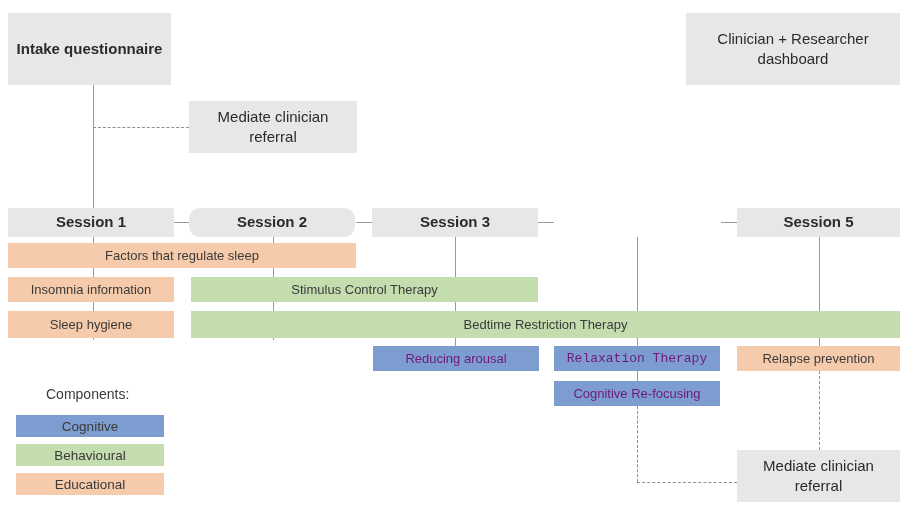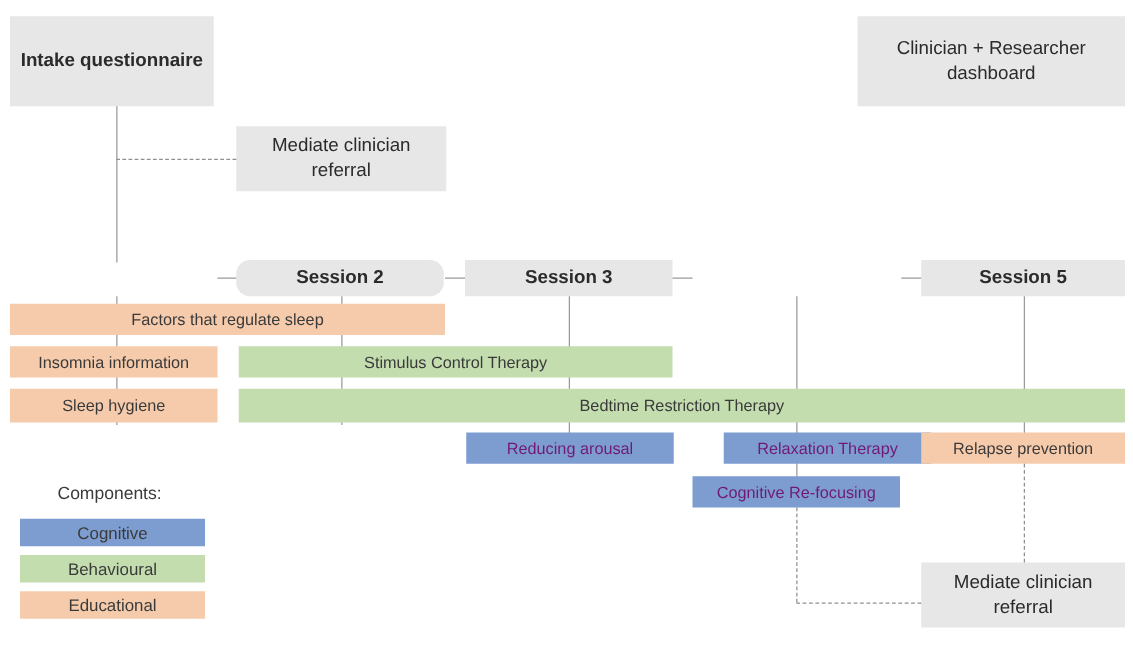--- a/index.html
+++ b/index.html
@@ -77,20 +77,21 @@
   <div class="box bold" style="left:8px;top:13px;width:163px;height:72px;">Intake questionnaire</div>
 
   <div class="box" style="left:686px;top:13px;width:214px;height:72px;">Clinician + Researcher dashboard</div>
 
   <div class="box" style="left:189px;top:101px;width:168px;height:52px;">Mediate clinician referral</div>
 
   <div class="vline" style="left:93px;top:85px;height:125px;"></div>
 
   <div class="dash-h" style="left:93px;top:127px;width:96px;"></div>
 
+  <div class="box bold" style="left:8px;top:208px;width:166px;height:29px;">Session 1</div>
   <div class="box bold" style="left:189px;top:208px;width:166px;height:29px;border-radius:11px;">Session 2</div>
   <div class="box bold" style="left:372px;top:208px;width:166px;height:29px;">Session 3</div>
   <div class="box bold" style="left:737px;top:208px;width:163px;height:29px;">Session 5</div>
 
   <div class="vline" style="left:174px;top:222px;width:15px;height:1px;"></div>
   <div class="vline" style="left:356px;top:222px;width:16px;height:1px;"></div>
   <div class="vline" style="left:538px;top:222px;width:16px;height:1px;"></div>
   <div class="vline" style="left:721px;top:222px;width:16px;height:1px;"></div>
 
   <div class="vline" style="left:93px;top:237px;height:103px;"></div>
@@ -104,21 +105,21 @@
   <div class="bar edu" style="left:8px;top:277px;width:166px;height:25px;">Insomnia information</div>
 
   <div class="bar beh" style="left:191px;top:277px;width:347px;height:25px;">Stimulus Control Therapy</div>
 
   <div class="bar edu" style="left:8px;top:311px;width:166px;height:27px;">Sleep hygiene</div>
 
   <div class="bar beh" style="left:191px;top:311px;width:709px;height:27px;">Bedtime Restriction Therapy</div>
 
   <div class="bar cog" style="left:373px;top:346px;width:166px;height:25px;">Reducing arousal</div>
 
-  <div class="bar cog" style="left:579px;top:346px;width:166px;height:25px;">Relaxation Therapy</div>
+  <div class="bar cog" style="left:554px;top:346px;width:166px;height:25px;font-family:Liberation Mono, monospace;">Relaxation Therapy</div>
 
   <div class="bar edu" style="left:737px;top:346px;width:163px;height:25px;">Relapse prevention</div>
 
   <div class="bar cog" style="left:554px;top:381px;width:166px;height:25px;">Cognitive Re-focusing</div>
 
   <div class="legend-title" style="left:46px;top:386px;">Components:</div>
 
   <div class="legend-swatch cog" style="left:16px;top:415px;width:148px;height:22px;">Cognitive</div>
   <div class="legend-swatch beh" style="left:16px;top:444px;width:148px;height:22px;">Behavioural</div>
   <div class="legend-swatch edu" style="left:16px;top:473px;width:148px;height:22px;">Educational</div>

